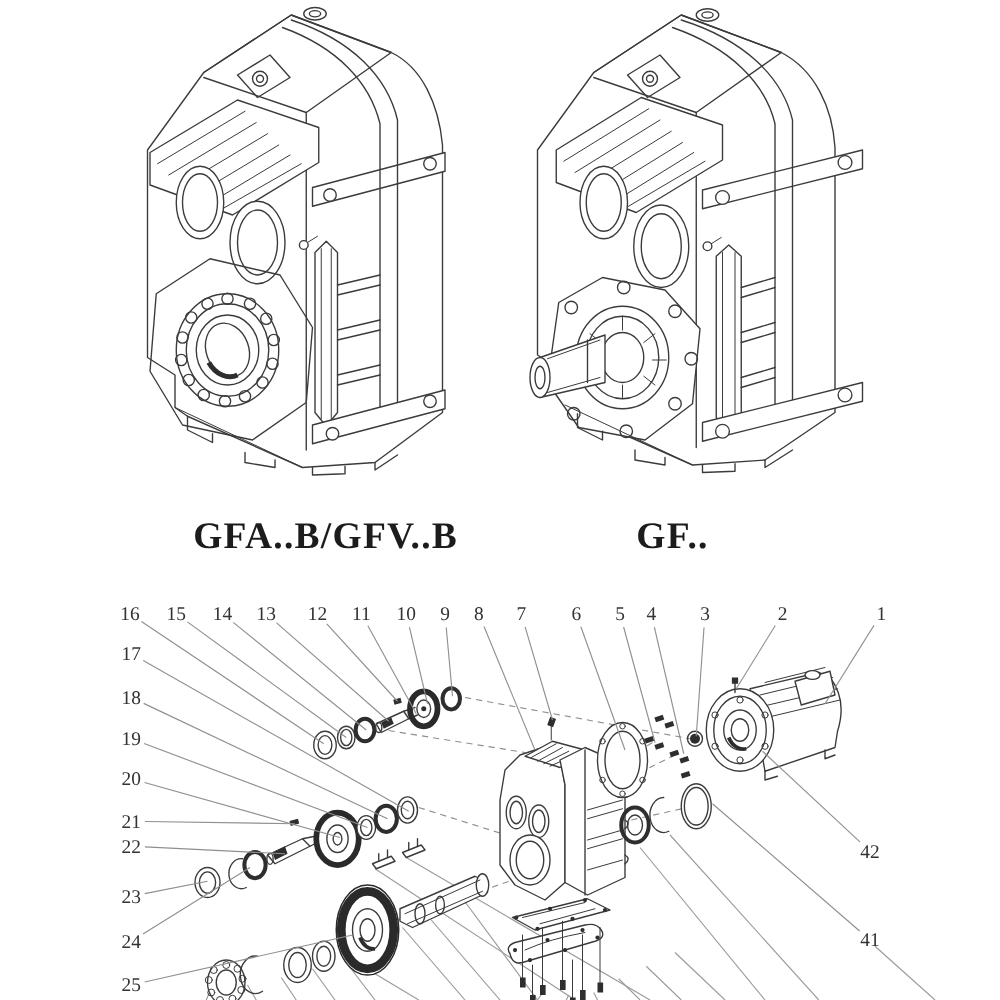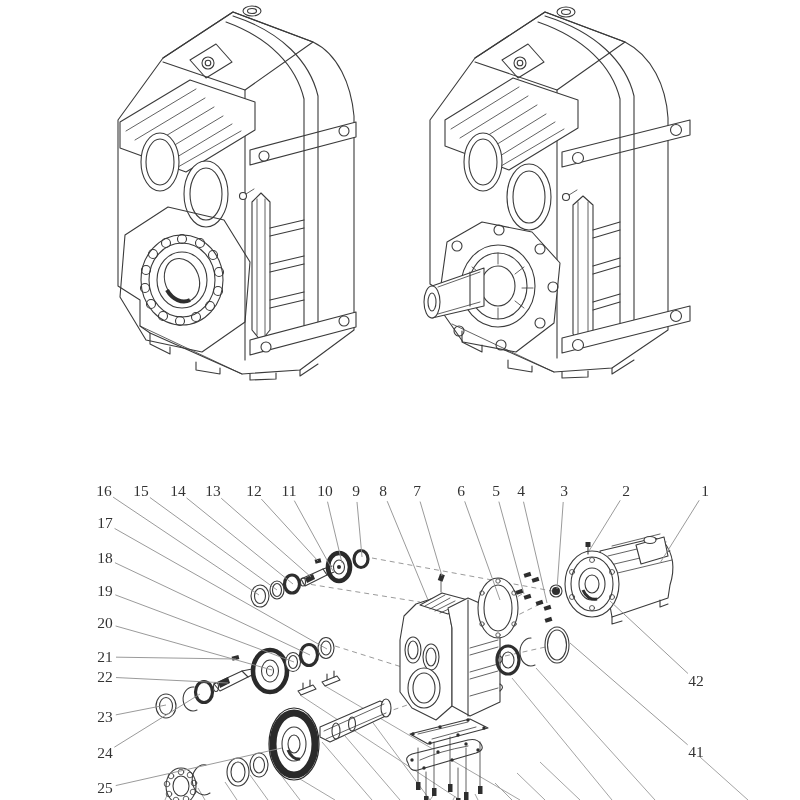--- a/index.html
+++ b/index.html
@@ -448,13 +448,15 @@
         <text x="105" y="758" text-anchor="middle" font-size="15.5" fill="#333333" font-family="&quot;Liberation Serif&quot;,&quot;DejaVu Serif&quot;,serif">24</text>
         <line x1="115.72943073492971" y1="785.5752698904114" x2="282" y2="748" stroke="#8f8f8f" stroke-width="0.9"></line>
         <text x="105" y="793" text-anchor="middle" font-size="15.5" fill="#333333" font-family="&quot;Liberation Serif&quot;,&quot;DejaVu Serif&quot;,serif">25</text>
         <line x1="687.6808880700985" y1="744.8033079336566" x2="570" y2="643" stroke="#8f8f8f" stroke-width="0.9"></line>
         <text x="696" y="757" text-anchor="middle" font-size="15.5" fill="#333333" font-family="&quot;Liberation Serif&quot;,&quot;DejaVu Serif&quot;,serif">41</text>
         <line x1="687.9459458802061" y1="673.5078566327498" x2="610" y2="601" stroke="#8f8f8f" stroke-width="0.9"></line>
         <text x="696" y="686" text-anchor="middle" font-size="15.5" fill="#333333" font-family="&quot;Liberation Serif&quot;,&quot;DejaVu Serif&quot;,serif">42</text>
       </g>
 </svg>
 
+<div class="caption caption-left">GFA..B/GFV..B</div>
+<div class="caption caption-right">GF..</div>
 </div>
 
 </body></html>

